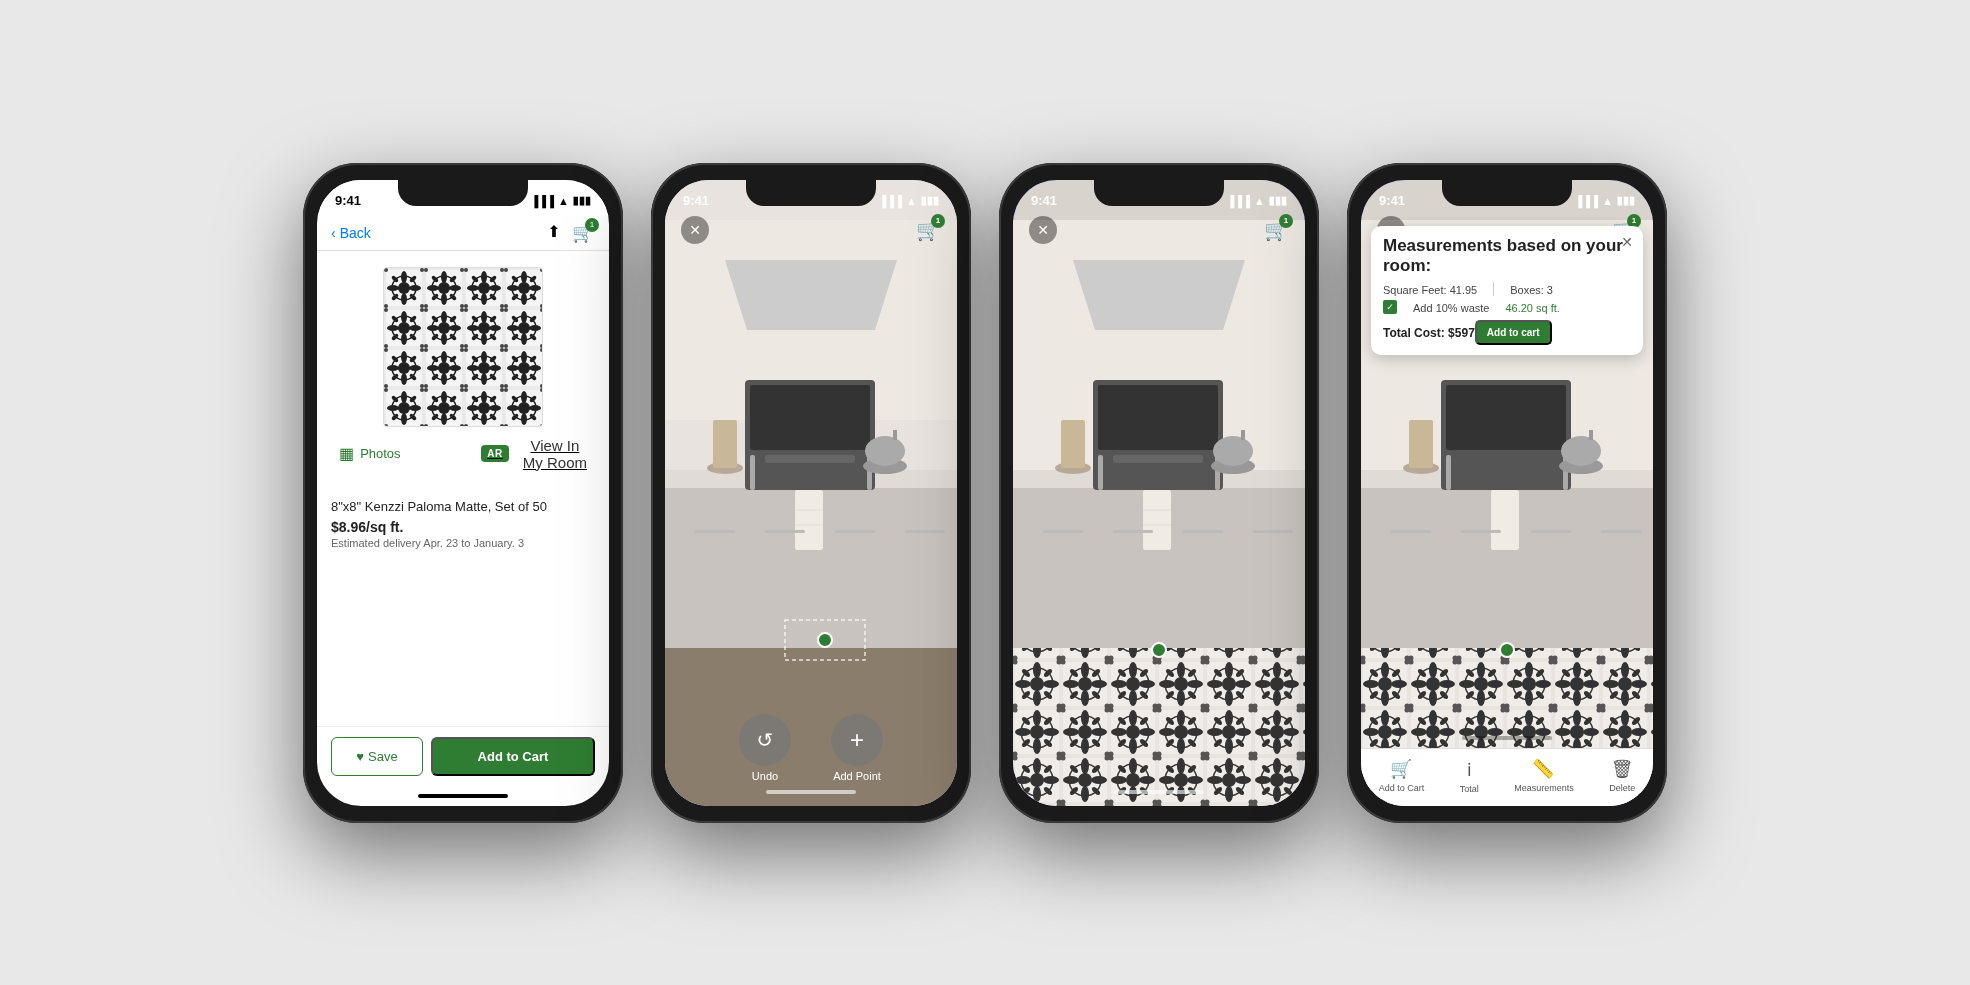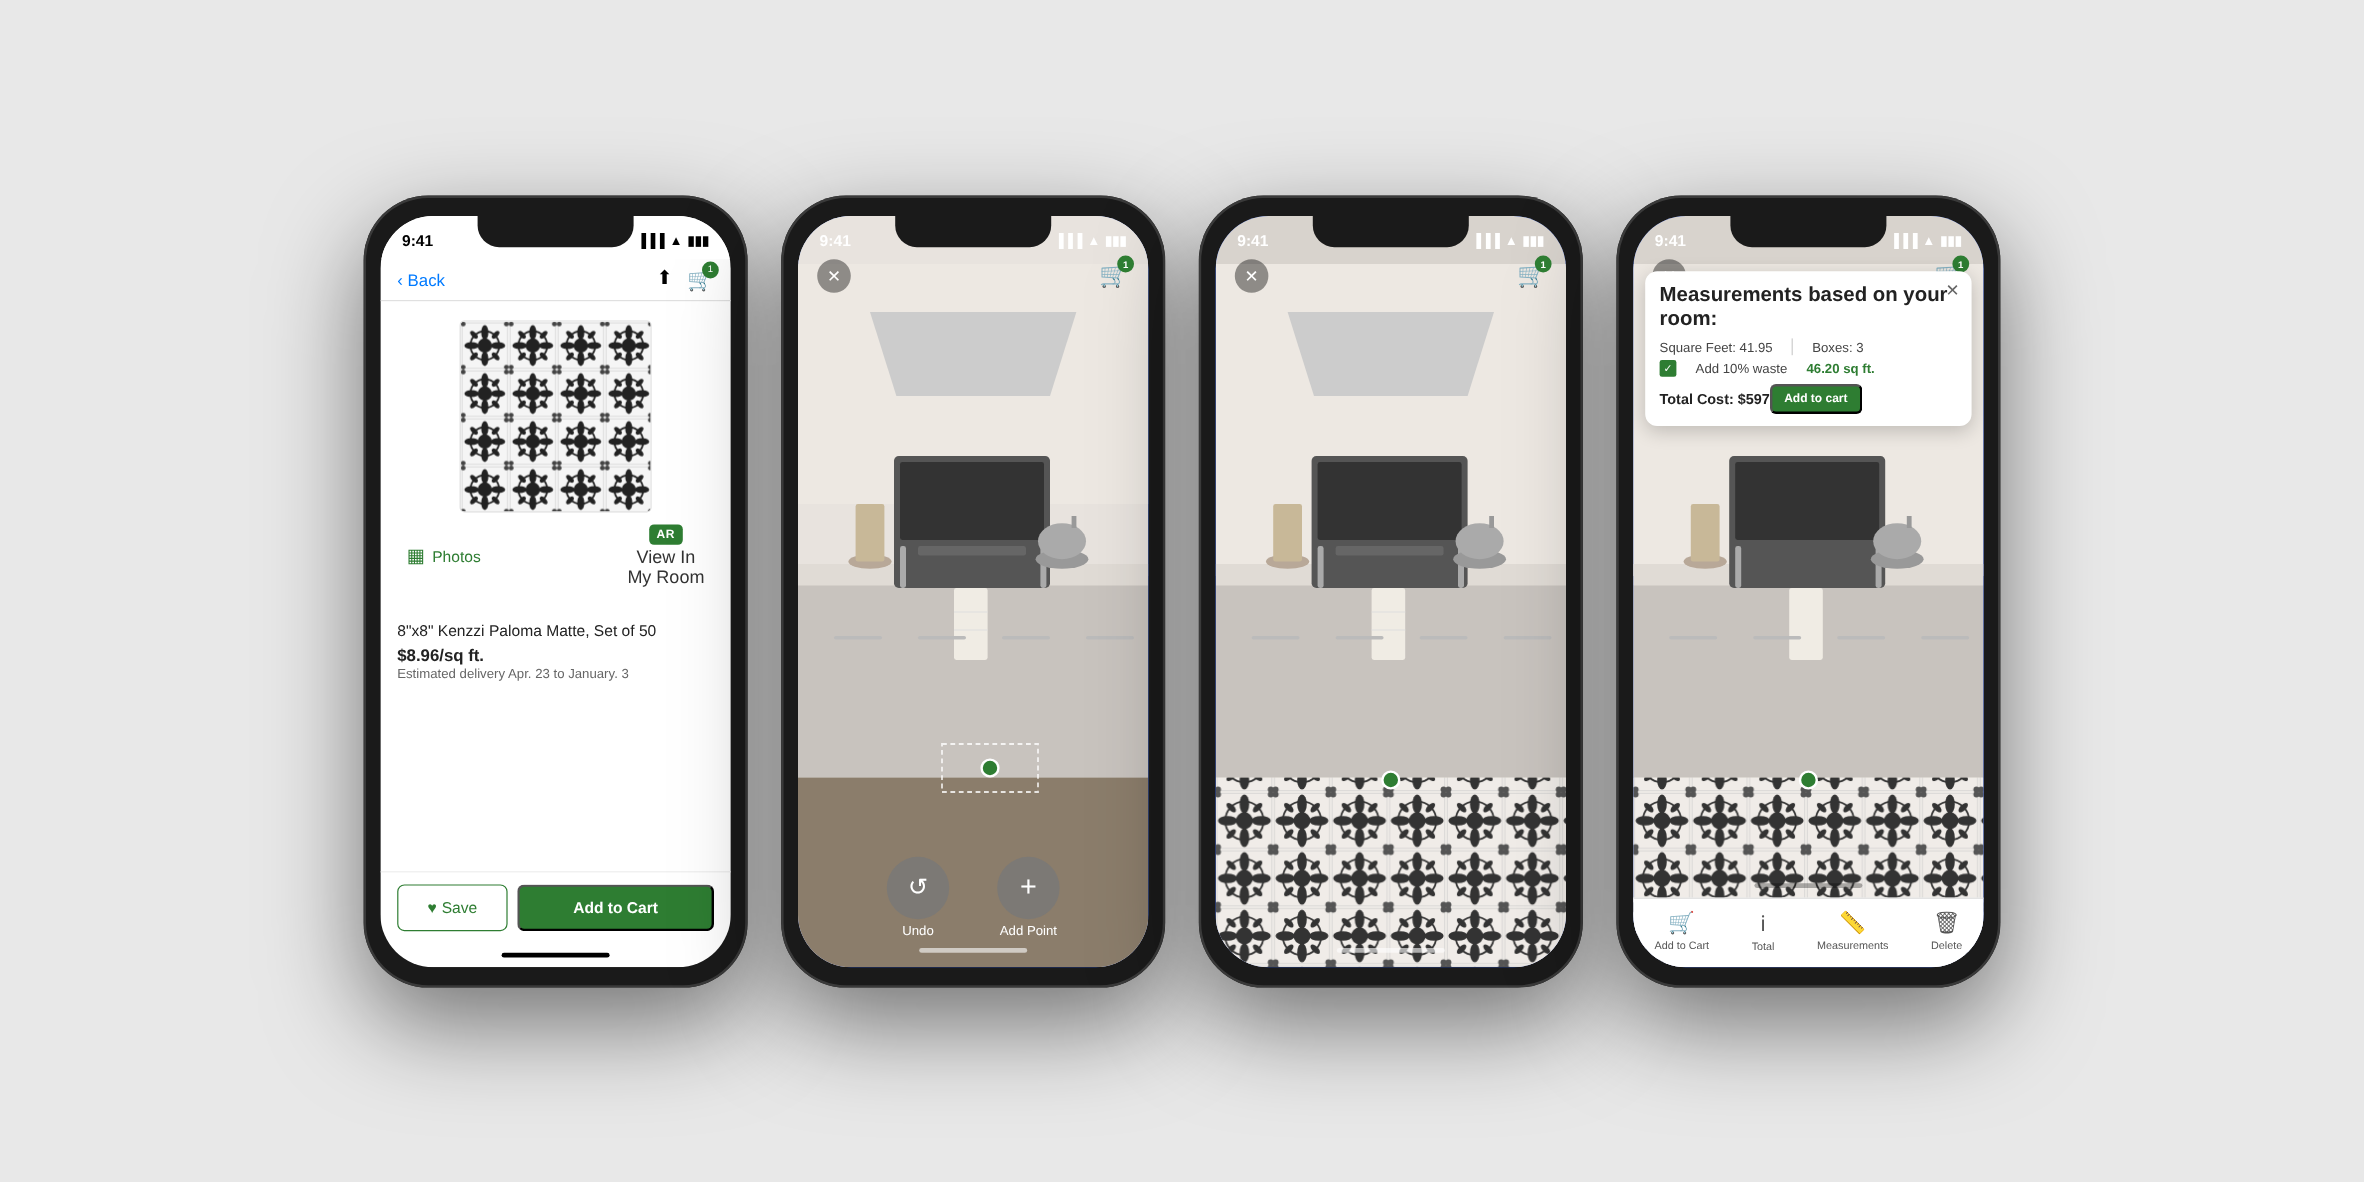--- a/index.html
+++ b/index.html
@@ -118,23 +118,24 @@
     .photos-btn {
       display: flex;
       align-items: center;
       gap: 6px;
       color: #2e7d32;
       font-size: 13px;
       font-weight: 500;
     }
     .ar-btn {
       display: flex;
-      flex-direction: column;
-      align-items: center;
-      gap: 2px;
+      flex-direction: row;
+      align-items: center;
+      gap: 14px;
+      text-decoration: underline;
     }
     .ar-badge {
       background: #2e7d32;
       color: #fff;
       font-size: 10px;
       font-weight: 700;
       padding: 3px 6px;
       border-radius: 4px;
       letter-spacing: 0.5px;
     }
@@ -287,21 +288,21 @@
     .panel-divider { width: 1px; height: 14px; background: #ccc; }
     .checkbox-green {
       width: 14px; height: 14px;
       background: #2e7d32;
       border-radius: 2px;
       display: flex; align-items: center; justify-content: center;
       color: #fff;
       font-size: 9px;
       flex-shrink: 0;
     }
-    .waste-value { color: #2e7d32; font-weight: 700; }
+    .waste-value { color: #2e7d32; font-weight: 400; }
     .panel-total-row {
       display: flex;
       justify-content: flex-start;
       align-items: center;
       margin-top: 6px;
     }
     .total-cost { font-size: 12px; font-weight: 600; color: #222; }
     .add-to-cart-small {
       background: #2e7d32;
       color: #fff;

